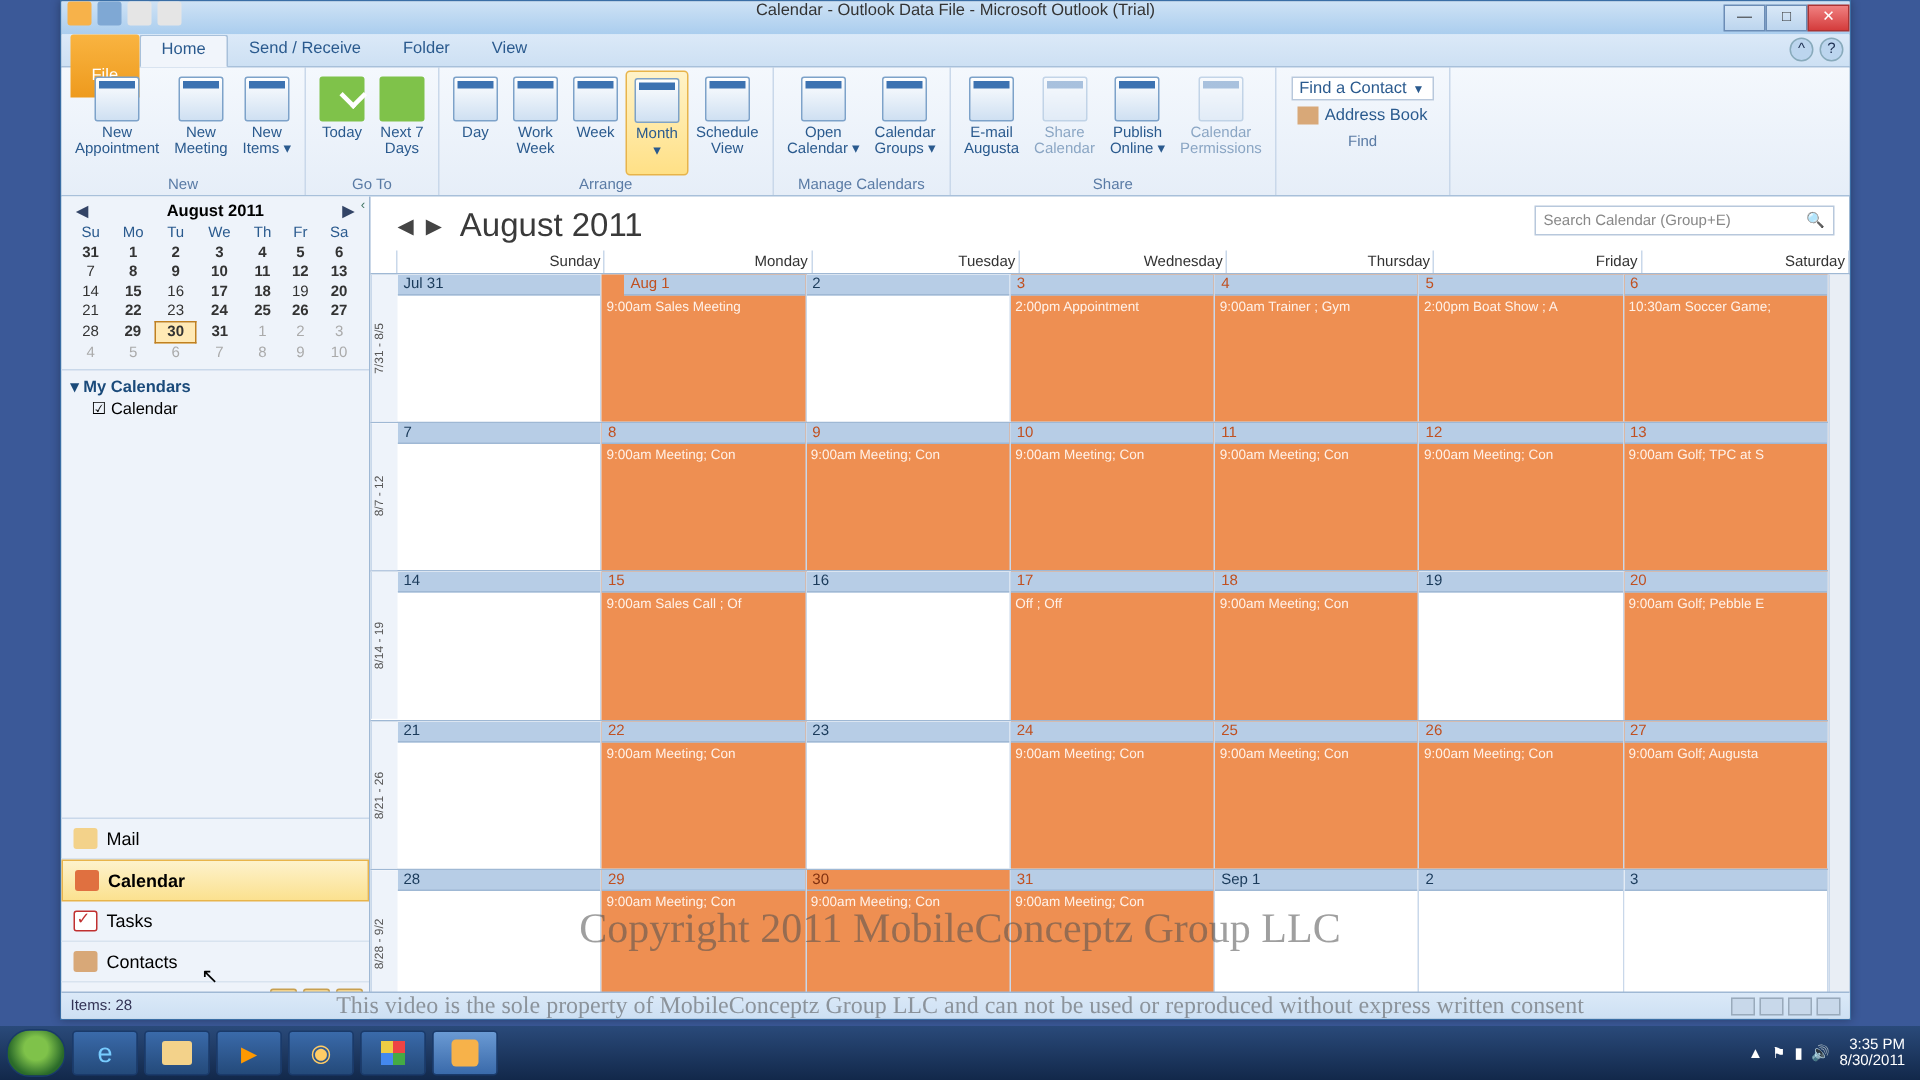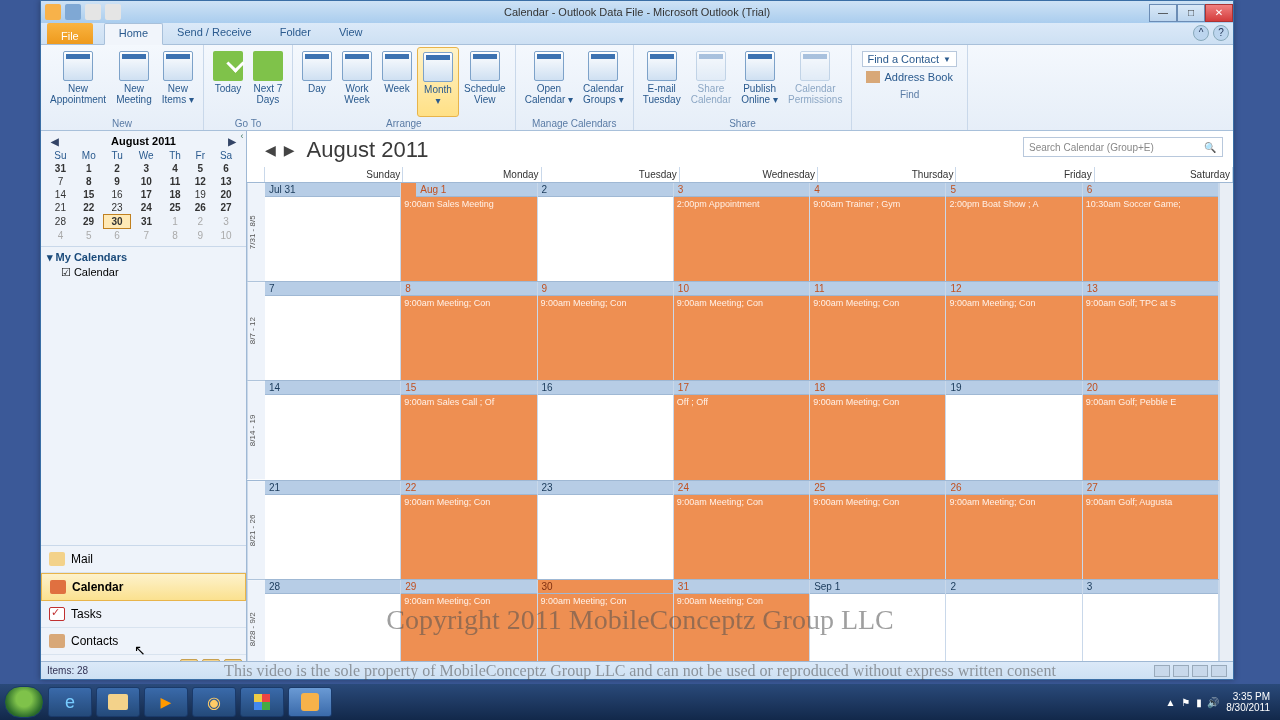--- a/index.html
+++ b/index.html
@@ -1,33 +1,33 @@
 <!DOCTYPE html>
 <html><head>
 <meta charset="utf-8">
 <style>
 * { box-sizing: border-box; margin: 0; padding: 0; font-family: "Segoe UI", Tahoma, sans-serif; }
 body { width: 1280px; height: 720px; overflow: hidden; background: #3b5998; position: relative; }
 
 
 .window { position: absolute; left: 40px; top: 0; width: 1194px; height: 680px; background: #fff; border: 1px solid #3a6ea5; box-shadow: 0 0 6px rgba(0,0,0,.3); }
-.titlebar { height: 22px; background: linear-gradient(#cee2f5,#aacdee); display: flex; align-items: center; font-size: 11px; color: #333; position: relative; }
+.titlebar { height: 22px; background: linear-gradient(#cee2f5,#aacdee); display: flex; align-items: flex-start; font-size: 11px; color: #333; position: relative; }
 .titlebar .sys-icons { display: flex; gap: 4px; padding-left: 4px; }
 .titlebar .sys-icons span { width: 16px; height: 16px; background: #f7b24a; border-radius: 2px; display: inline-block; }
 .titlebar .sys-icons span:nth-child(2){background:#7fa8d4;}
 .titlebar .sys-icons span:nth-child(3){background:#e5e5e5;}
 .titlebar .sys-icons span:nth-child(4){background:#e5e5e5;}
 .titlebar .title { position: absolute; left: 50%; transform: translateX(-50%); }
 .titlebar .win-btns { margin-left: auto; display: flex; }
 .titlebar .win-btns div { width: 28px; height: 18px; border: 1px solid #6b8cb5; background: linear-gradient(#d9e8f7,#bcd5ee); font-size: 10px; text-align: center; line-height: 16px; margin-top:2px;}
 .titlebar .win-btns .close { background: linear-gradient(#f08080,#d43c3c); color: #fff; border-color:#a33; }
 
 
 .tabstrip { height: 22px; background: linear-gradient(#dbe9f8,#cde0f3); border-bottom: 1px solid #a8c0da; display: flex; font-size: 11px; padding-left: 6px; position:relative;}
-.tabstrip .file { background: linear-gradient(#f9b441,#ee9a1d); color: #fff; padding: 7px 14px; border-radius: 2px 2px 0 0; margin-right: 11px; }
+.tabstrip .file { background: linear-gradient(#f9b441,#ee9a1d); color: #fff; padding: 21px 14px; border-radius: 2px 2px 0 0; margin-right: 0; }
 .tabstrip .tab { padding: 3px 14px; color: #2a5a8e; cursor: default; }
 .tabstrip .tab.active { background: #f1f5fb; border: 1px solid #a8c0da; border-bottom: 1px solid #f1f5fb; border-radius: 2px 2px 0 0; margin-bottom:-1px;}
 .tabstrip .help { position:absolute; right:4px; top:2px; display:flex; gap:4px;}
 .tabstrip .help span{width:16px;height:16px;background:#bcd5ee;border:1px solid #8ab;border-radius:8px;font-size:10px;text-align:center;line-height:14px;color:#235;}
 
 
 .ribbon { height: 86px; background: linear-gradient(#f4f8fd,#e6eef8); border-bottom: 1px solid #a8c0da; display: flex; font-size: 10px; color: #2a5a8e; }
 .rgroup { border-right: 1px solid #c9d8ea; display: flex; flex-direction: column; align-items: center; padding: 2px 4px 0 4px; }
 .rgroup .btns { display: flex; flex: 1; }
 .rgroup .glabel { font-size: 10px; color: #5a7ba5; text-align: center; padding: 1px 0; width:100%;}
@@ -224,21 +224,21 @@
 Groups ▾</span>
           </div>
       </div>
       <div class="glabel">Manage Calendars</div>
     </div>
     <div class="rgroup">
       <div class="btns">
         <div class="rbtn">
             <div class="ico ico-cal"></div>
             <span style="white-space:pre-line">E-mail
-Tuesday</span>
+Augusta</span>
           </div>
         <div class="rbtn">
             <div class="ico ico-cal ico-disabled"></div>
             <span style="white-space:pre-line;opacity:.5">Share
 Calendar</span>
           </div>
         <div class="rbtn">
             <div class="ico ico-cal"></div>
             <span style="white-space:pre-line">Publish
 Online ▾</span>

